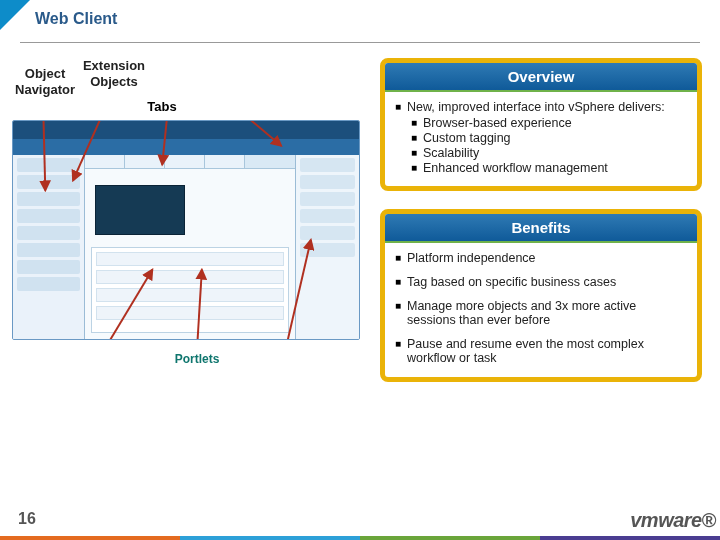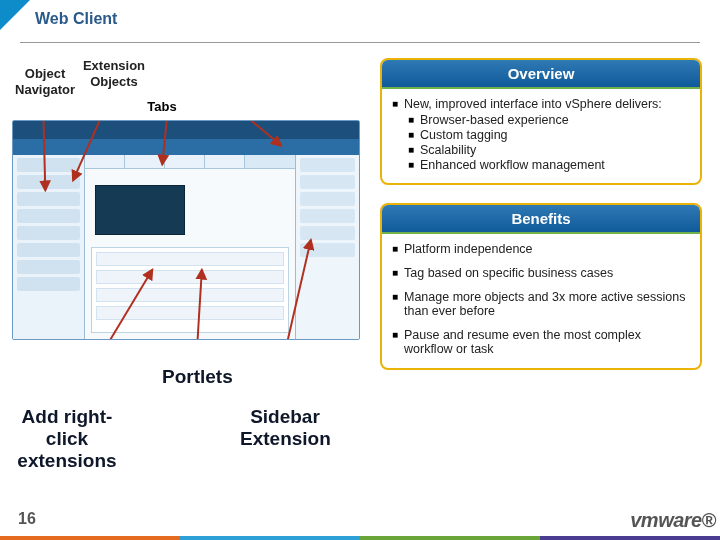--- a/index.html
+++ b/index.html
@@ -57,32 +57,32 @@
   .ss-tabs { height: 14px; background: #d9e9f5; border-bottom:1px solid #a8c6dc; display:flex; }
   .ss-tabs span { width: 40px; border-right:1px solid #a8c6dc; background:#e9f2fa; }
   .ss-thumb { position:absolute; top: 30px; left: 10px; width: 90px; height: 50px; background:#153a54; border:1px solid #0a2336; }
   .ss-panels { position:absolute; top: 92px; left:6px; right:6px; bottom:6px; background:#fff; border:1px solid #bcd3e4; }
   .ss-panels .r { height: 14px; margin: 4px; background:#eef4fa; border:1px solid #d2e2ee; }
   .ss-rightbar { width: 64px; background:#eef5fb; border-left:1px solid #9bbcd6; }
   .ss-rightbar div { height: 14px; margin: 3px 4px; background: #d6e6f2; border-radius:2px; }
   svg.arrows { position:absolute; top:0; left:0; width:100%; height:100%; pointer-events:none; }
 
   .bottom-callouts {
-    margin-top: 26px; font-size: 19px; font-weight: bold; color:#0f172a;
+    margin-top: 12px; font-size: 12px; font-weight: bold; color:#0f766e;
   }
   .portlets-label { text-align:center; margin-left: 150px; width: 70px; }
   .bottom-row { display:flex; justify-content: space-between; margin-top: 18px; }
   .ext-label { width: 110px; text-align:center; }
   .sidebar-label { width: 90px; text-align:center; margin-right: 30px; }
 
   .right-col {
     position: absolute; top: 58px; left: 380px; width: 322px;
   }
   .panel {
-    border: 2px solid #eab308; border-radius: 8px;
+    border: 5px solid #eab308; border-radius: 8px;
     padding-bottom: 6px; margin-bottom: 18px;
     overflow: hidden;
   }
   .panel-header {
     background: linear-gradient(#2f7ab4,#0f5a99);
     color: #fff; font-weight: bold; text-align: center;
     padding: 5px 0; font-size: 15px;
     border-bottom: 2px solid #6fb24a;
   }
   .panel-body { padding: 8px 10px 4px 10px; font-size: 12.5px; color:#222; }
@@ -176,24 +176,20 @@
       <line x1="205" y1="-30" x2="270" y2="25" stroke="#b03020" stroke-width="2" marker-end="url(#ah)"></line>
       <line x1="155" y1="-5" x2="150" y2="44" stroke="#b03020" stroke-width="2" marker-end="url(#ah)"></line>
       <line x1="80" y1="250" x2="140" y2="150" stroke="#b03020" stroke-width="2" marker-end="url(#ah)"></line>
       <line x1="185" y1="232" x2="190" y2="150" stroke="#b03020" stroke-width="2" marker-end="url(#ah)"></line>
       <line x1="270" y1="250" x2="300" y2="120" stroke="#b03020" stroke-width="2" marker-end="url(#ah)"></line>
     </svg>
   </div>
 
   <div class="bottom-callouts">
     <div class="portlets-label">Portlets</div>
-    <div class="bottom-row">
-      <div class="ext-label">Add right-click extensions</div>
-      <div class="sidebar-label">Sidebar Extension</div>
-    </div>
   </div>
 </div>
 
 <div class="right-col">
   <div class="panel">
     <div class="panel-header">Overview</div>
     <div class="panel-body">
       <div class="b1">
         <div class="sq">■</div>
         <div class="tx">New, improved interface into vSphere delivers:</div>

